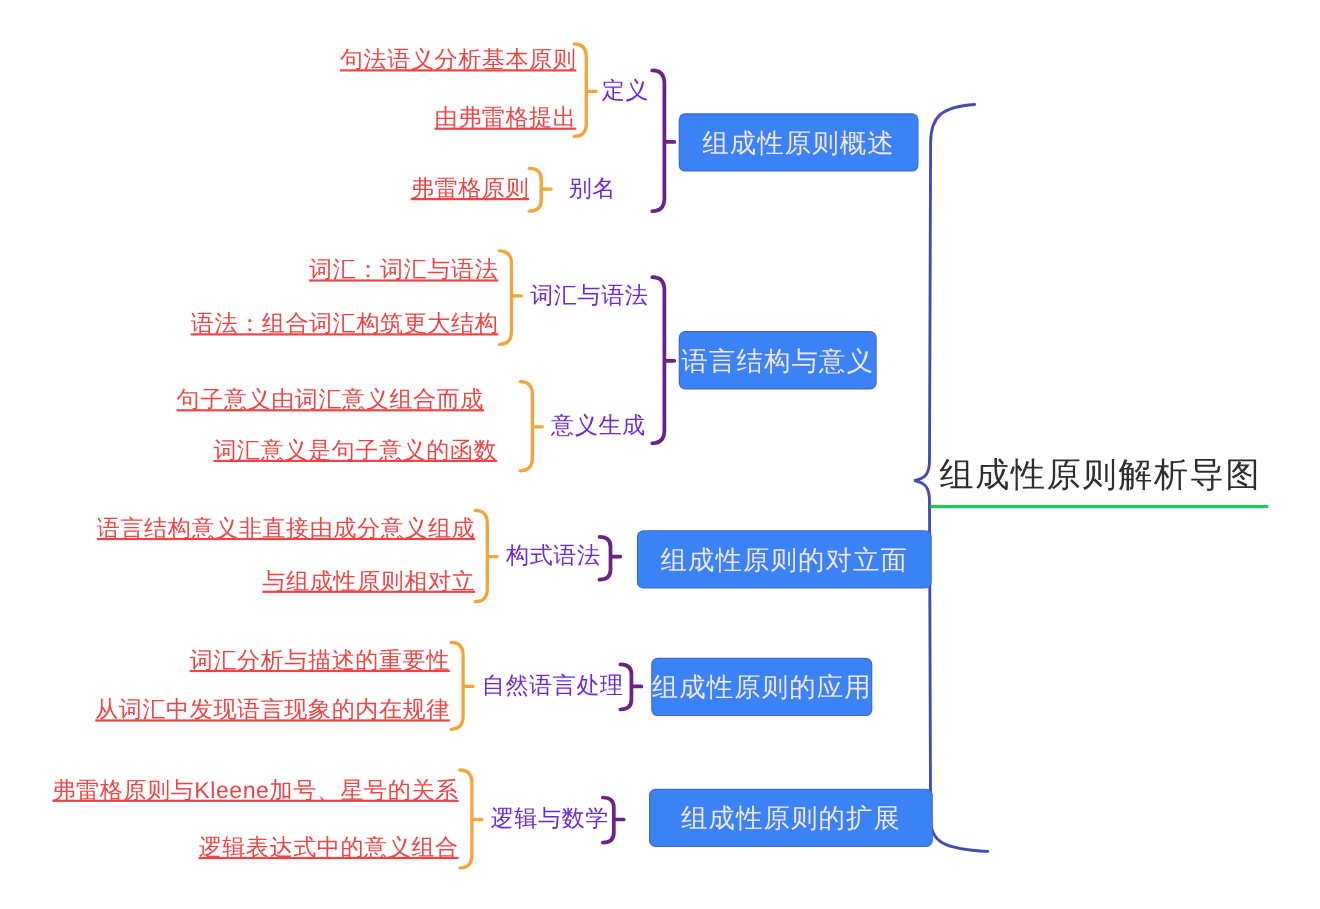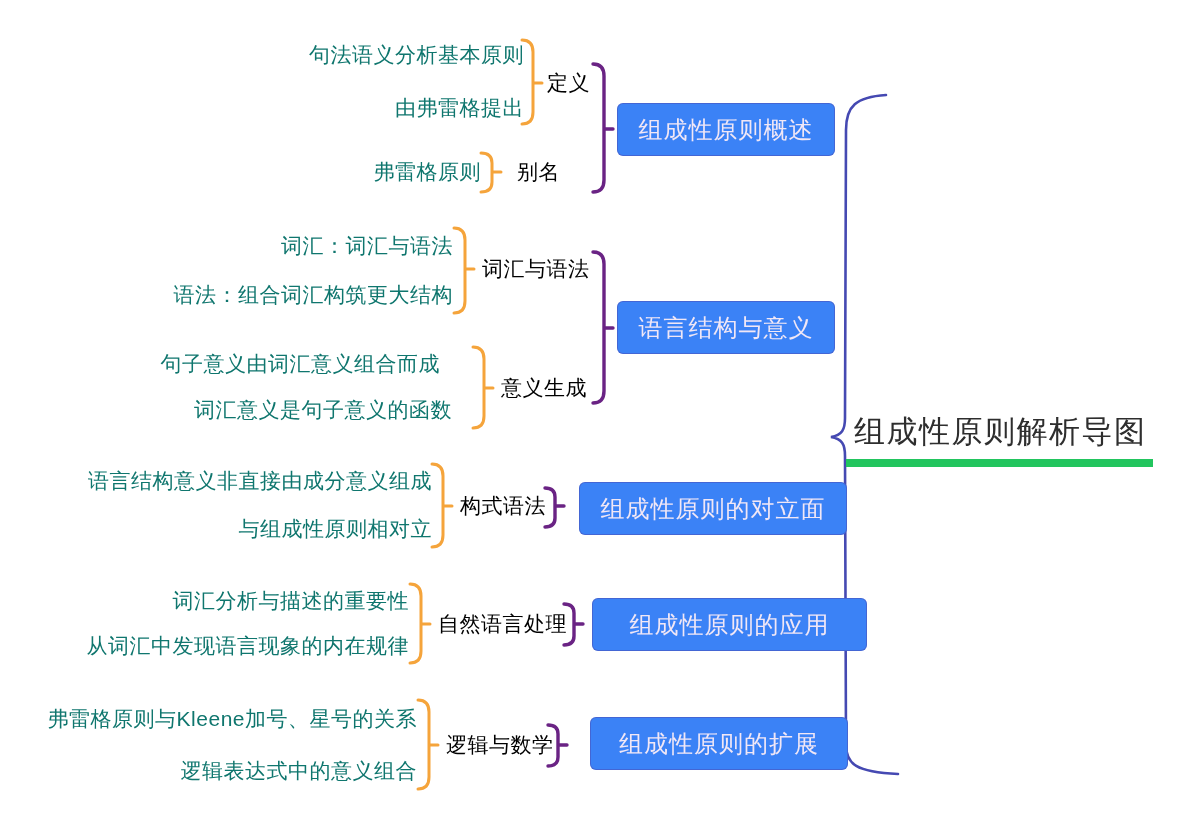--- a/index.html
+++ b/index.html
@@ -2,36 +2,36 @@
 <html><head>
 <meta charset="utf-8">
 <style>
   html,body{margin:0;padding:0;background:#ffffff;}
   .canvas{
     position:relative;width:1200px;height:826px;background:#ffffff;overflow:hidden;
     font-family:"Liberation Sans", sans-serif;
   }
   .links{position:absolute;left:0;top:0;width:1200px;height:826px;}
   .leaf{
-    position:absolute;height:28px;line-height:28px;font-size:21px;color:#0f766e;
-    white-space:nowrap;text-align:right;letter-spacing:0.5px;
+    position:absolute;height:28px;line-height:28px;font-size:21px;color:#ef4444;
+    white-space:nowrap;text-align:right;letter-spacing:0.5px;text-decoration:underline;
   }
   .sub{
-    position:absolute;height:28px;line-height:28px;font-size:21px;color:#000000;
+    position:absolute;height:28px;line-height:28px;font-size:21px;color:#6d28d9;
     white-space:nowrap;letter-spacing:0.5px;
   }
   .topic{
     position:absolute;height:53px;background:#3b82f6;border-radius:6px;
     color:#f1e7f6;font-size:24px;letter-spacing:1px;display:flex;align-items:center;
     justify-content:center;white-space:nowrap;box-shadow:0 0 0 1px rgba(90,20,110,.25) inset;
   }
   .root{
     position:absolute;left:846px;top:412px;font-size:31px;color:#2e2e2e;
     letter-spacing:1.5px;white-space:nowrap;padding:0 6px 7px 8px;
-    border-bottom:8px solid #22c55e;line-height:40px;
+    border-bottom:3px solid #22c55e;line-height:40px;
   }
 </style>
 </head>
 <body>
 
 <div class="canvas">
 
   <svg class="links" viewBox="0 0 1200 826" xmlns="http://www.w3.org/2000/svg">
 
     <path d="M886,95 C856,97 846,106 846,130 L845,418 C845,430 842,435 831,437 C842,439 845,444 845,456 L846,745 C846,764 856,772 898,774" fill="none" stroke="#4549b2" stroke-width="2.6" stroke-linecap="round"></path>
@@ -47,23 +47,23 @@
     <path d="M454,228 Q465,228 465,240 L465,301 Q465,313 454,313 M465,269 L474,269" fill="none" stroke="#f5a43b" stroke-width="3" stroke-linecap="round"></path>
     <path d="M473,347 Q484,347 484,359 L484,416 Q484,428 473,428 M484,388 L493,388" fill="none" stroke="#f5a43b" stroke-width="3" stroke-linecap="round"></path>
     <path d="M432,464 Q443,464 443,476 L443,535 Q443,547 432,547 M443,506 L452,506" fill="none" stroke="#f5a43b" stroke-width="3" stroke-linecap="round"></path>
     <path d="M410,584 Q421,584 421,596 L421,651 Q421,663 410,663 M421,624 L430,624" fill="none" stroke="#f5a43b" stroke-width="3" stroke-linecap="round"></path>
     <path d="M418,700 Q429,700 429,712 L429,777 Q429,789 418,789 M429,745 L438,745" fill="none" stroke="#f5a43b" stroke-width="3" stroke-linecap="round"></path>
   </svg>
 
   <div class="root">组成性原则解析导图</div>
 
   <div class="topic" style="left:617px;top:103px;width:218px;">组成性原则概述</div>
-  <div class="topic" style="left:617px;top:301px;width:218px;">语言结构与意义</div>
+  <div class="topic" style="left:617px;top:301px;width:180px;">语言结构与意义</div>
   <div class="topic" style="left:567px;top:482px;width:268px;margin-left:12px;">组成性原则的对立面</div>
-  <div class="topic" style="left:592px;top:598px;width:275px;">组成性原则的应用</div>
+  <div class="topic" style="left:592px;top:598px;width:201px;">组成性原则的应用</div>
   <div class="topic" style="left:590px;top:717px;width:258px;">组成性原则的扩展</div>
 
   <div class="sub" style="left:547px;top:69px;">定义</div>
   <div class="sub" style="left:517px;top:158px;">别名</div>
   <div class="sub" style="left:482px;top:255px;">词汇与语法</div>
   <div class="sub" style="left:501px;top:374px;">意义生成</div>
   <div class="sub" style="left:460px;top:492px;">构式语法</div>
   <div class="sub" style="left:438px;top:610px;">自然语言处理</div>
   <div class="sub" style="left:446px;top:731px;">逻辑与数学</div>
 

